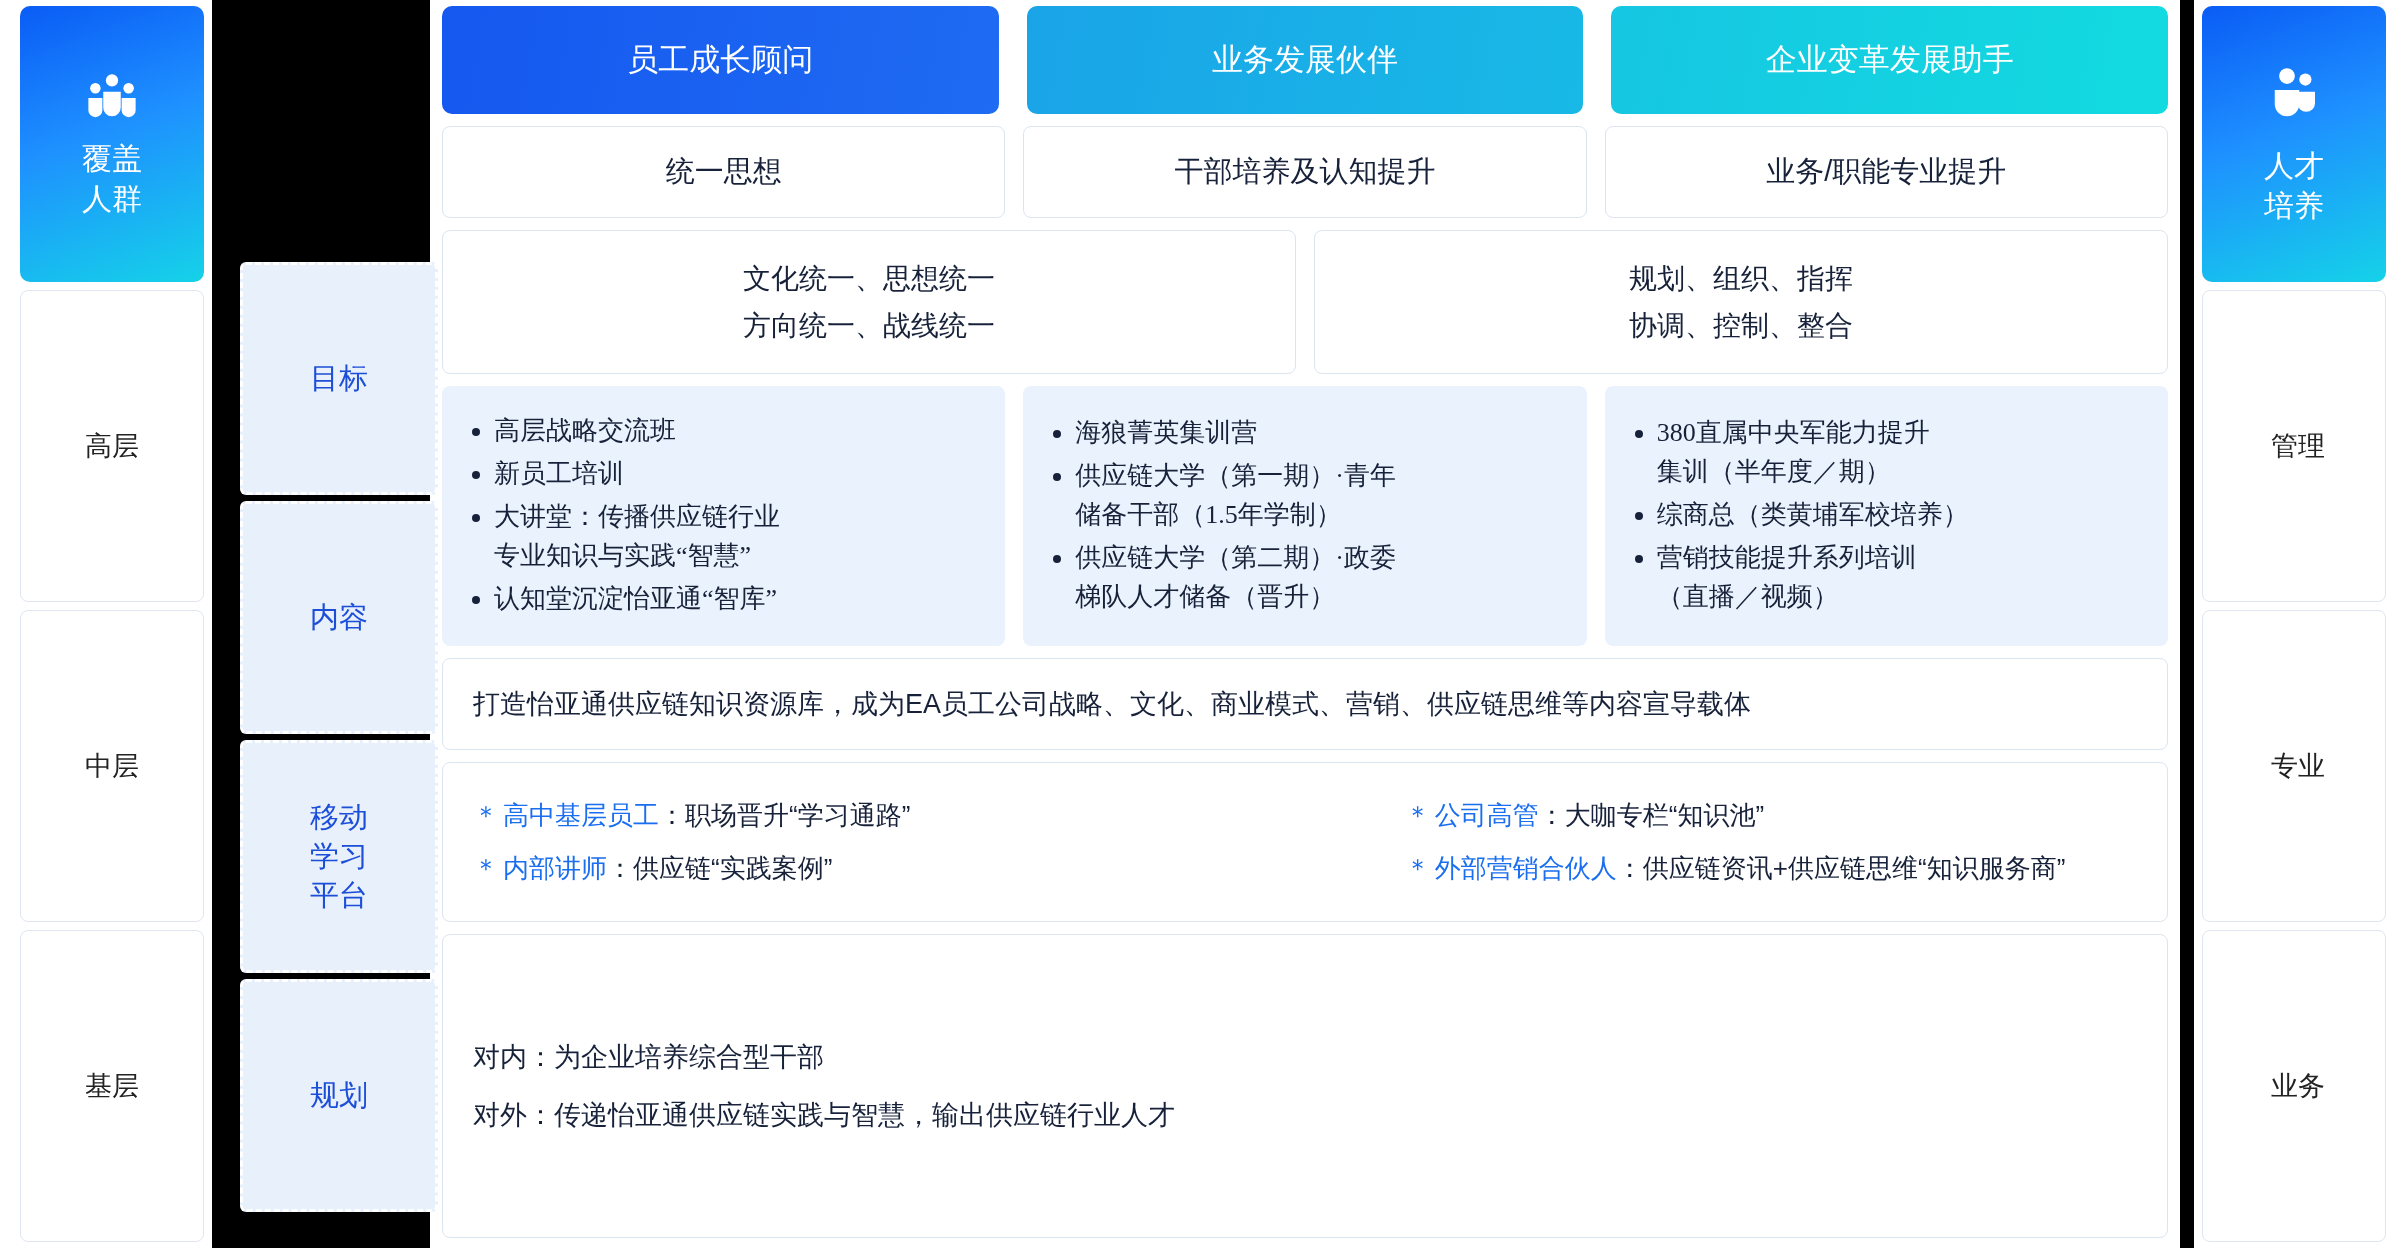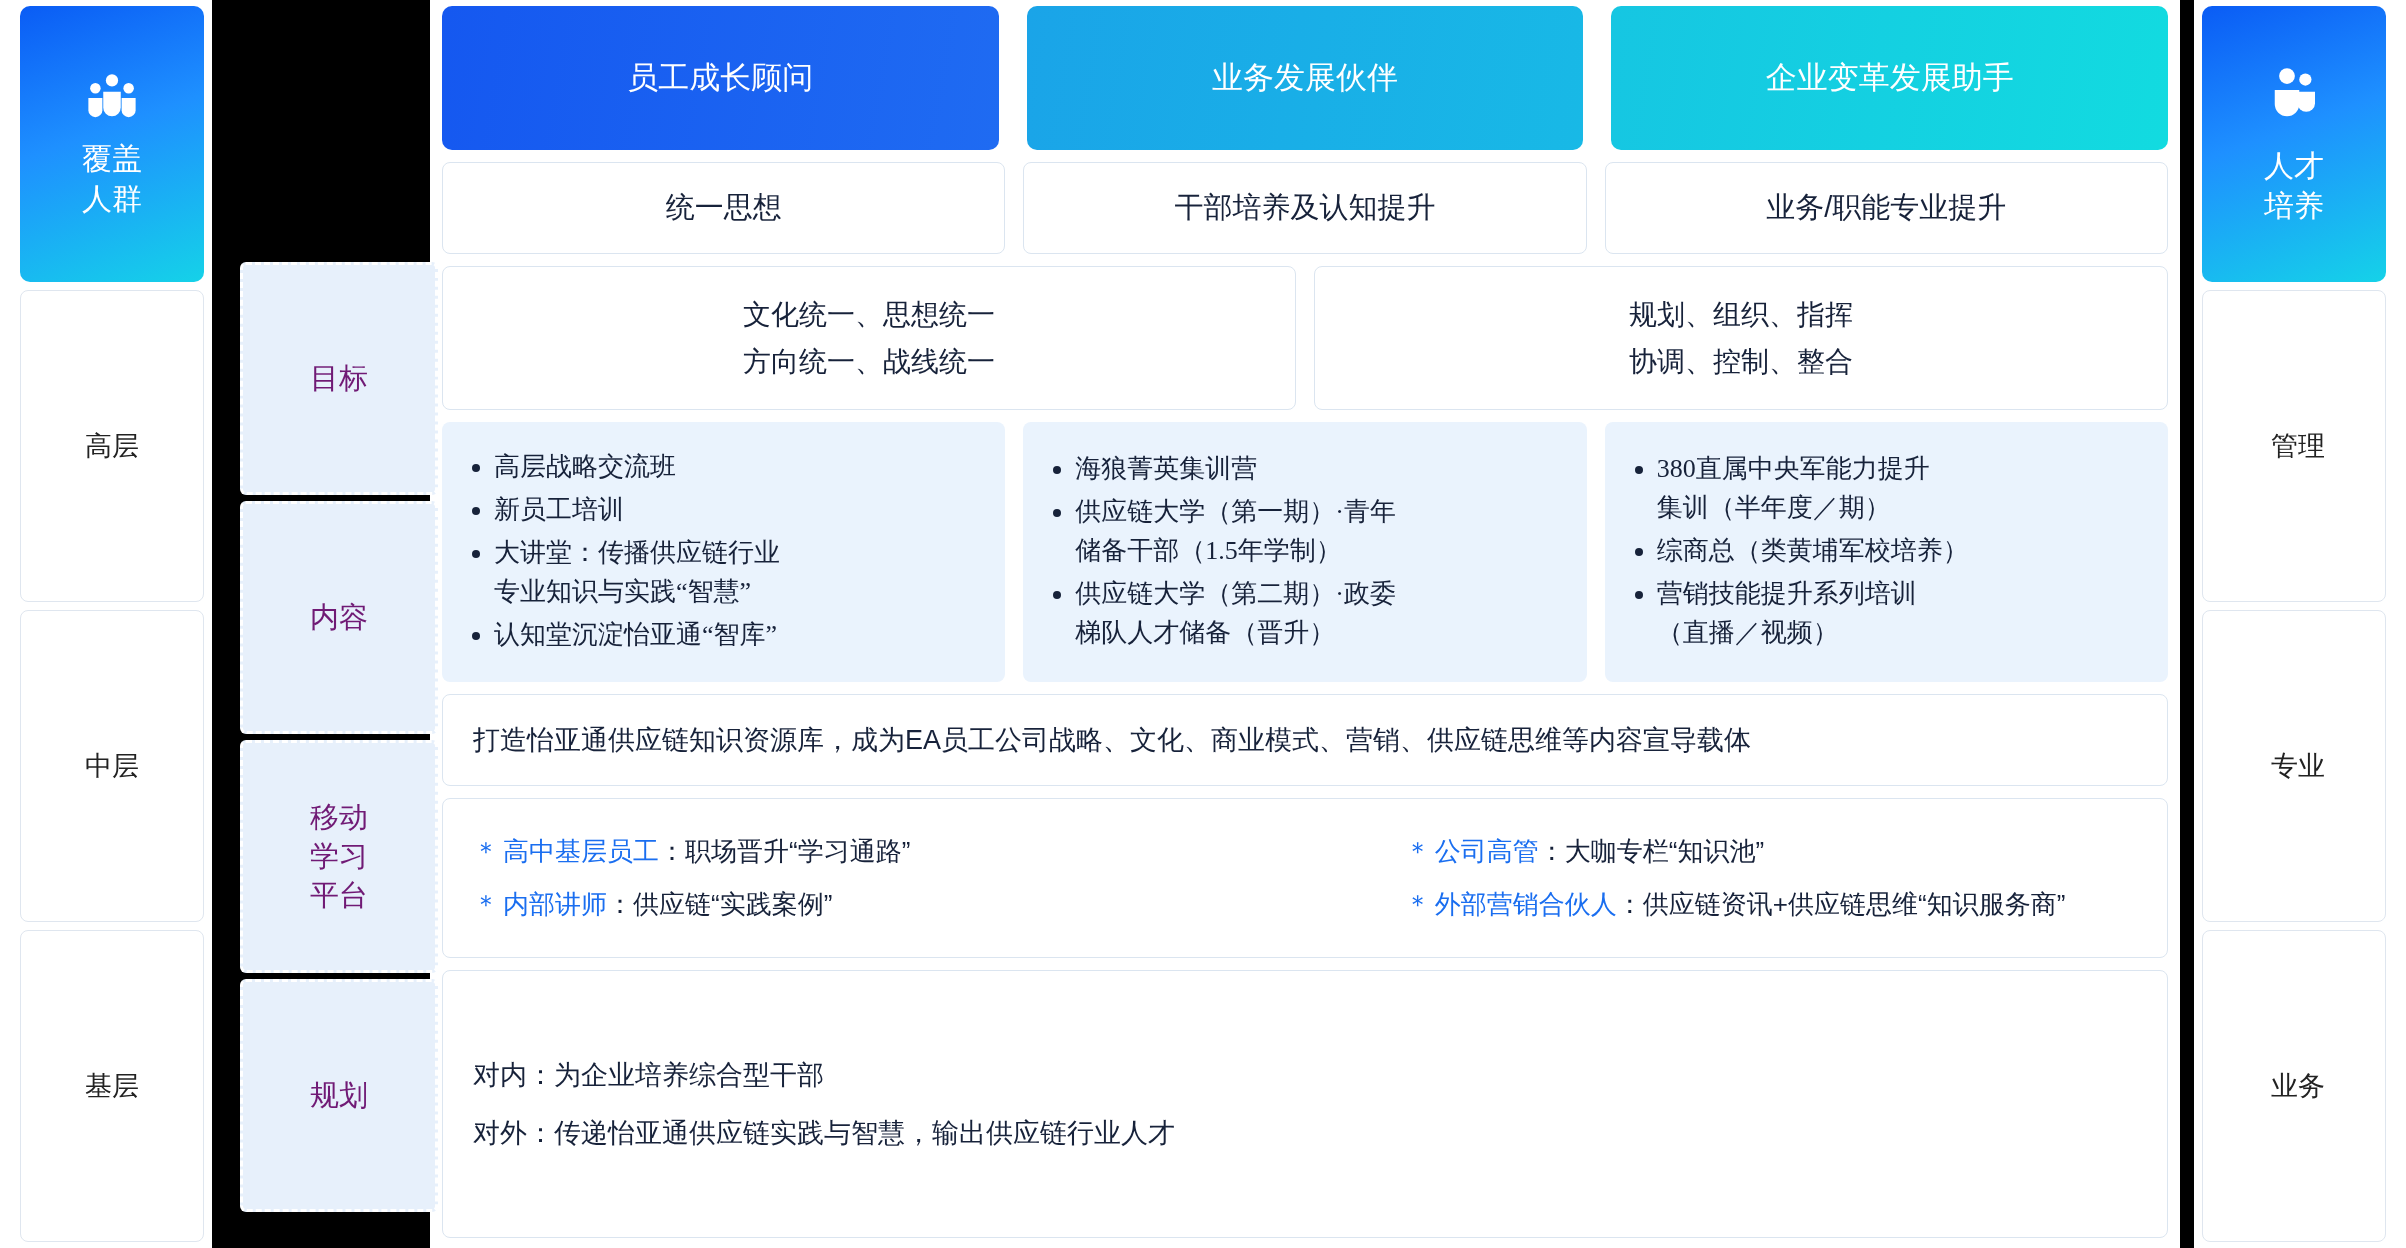--- a/index.html
+++ b/index.html
@@ -90,38 +90,38 @@
   .rail-cell {
     flex: 1 1 0;
     border: 3px dashed #ffffff;
     border-radius: 6px;
     background: #e7f0fb;
     display: flex;
     align-items: center;
     justify-content: center;
     text-align: center;
     font-size: 29px;
-    color: #701a75;
+    color: #1d4ed8;
     line-height: 1.35;
     white-space: pre-line;
   }
 
   
   .middle {
     flex: 1 1 auto;
     padding: 6px 12px 10px 12px;
     box-sizing: border-box;
     display: flex;
     flex-direction: column;
     gap: 12px;
     background: #ffffff;
   }
   .row { display: flex; gap: 18px; }
 
-  .role-row { height: 144px; gap: 28px; }
+  .role-row { height: 108px; gap: 28px; }
   .role-card {
     flex: 1 1 0;
     border-radius: 10px;
     color: #ffffff;
     font-size: 31px;
     display: flex;
     align-items: center;
     justify-content: center;
   }
   .role-0 { background: linear-gradient(100deg, #1558f0 0%, #1f6bf2 100%); }

